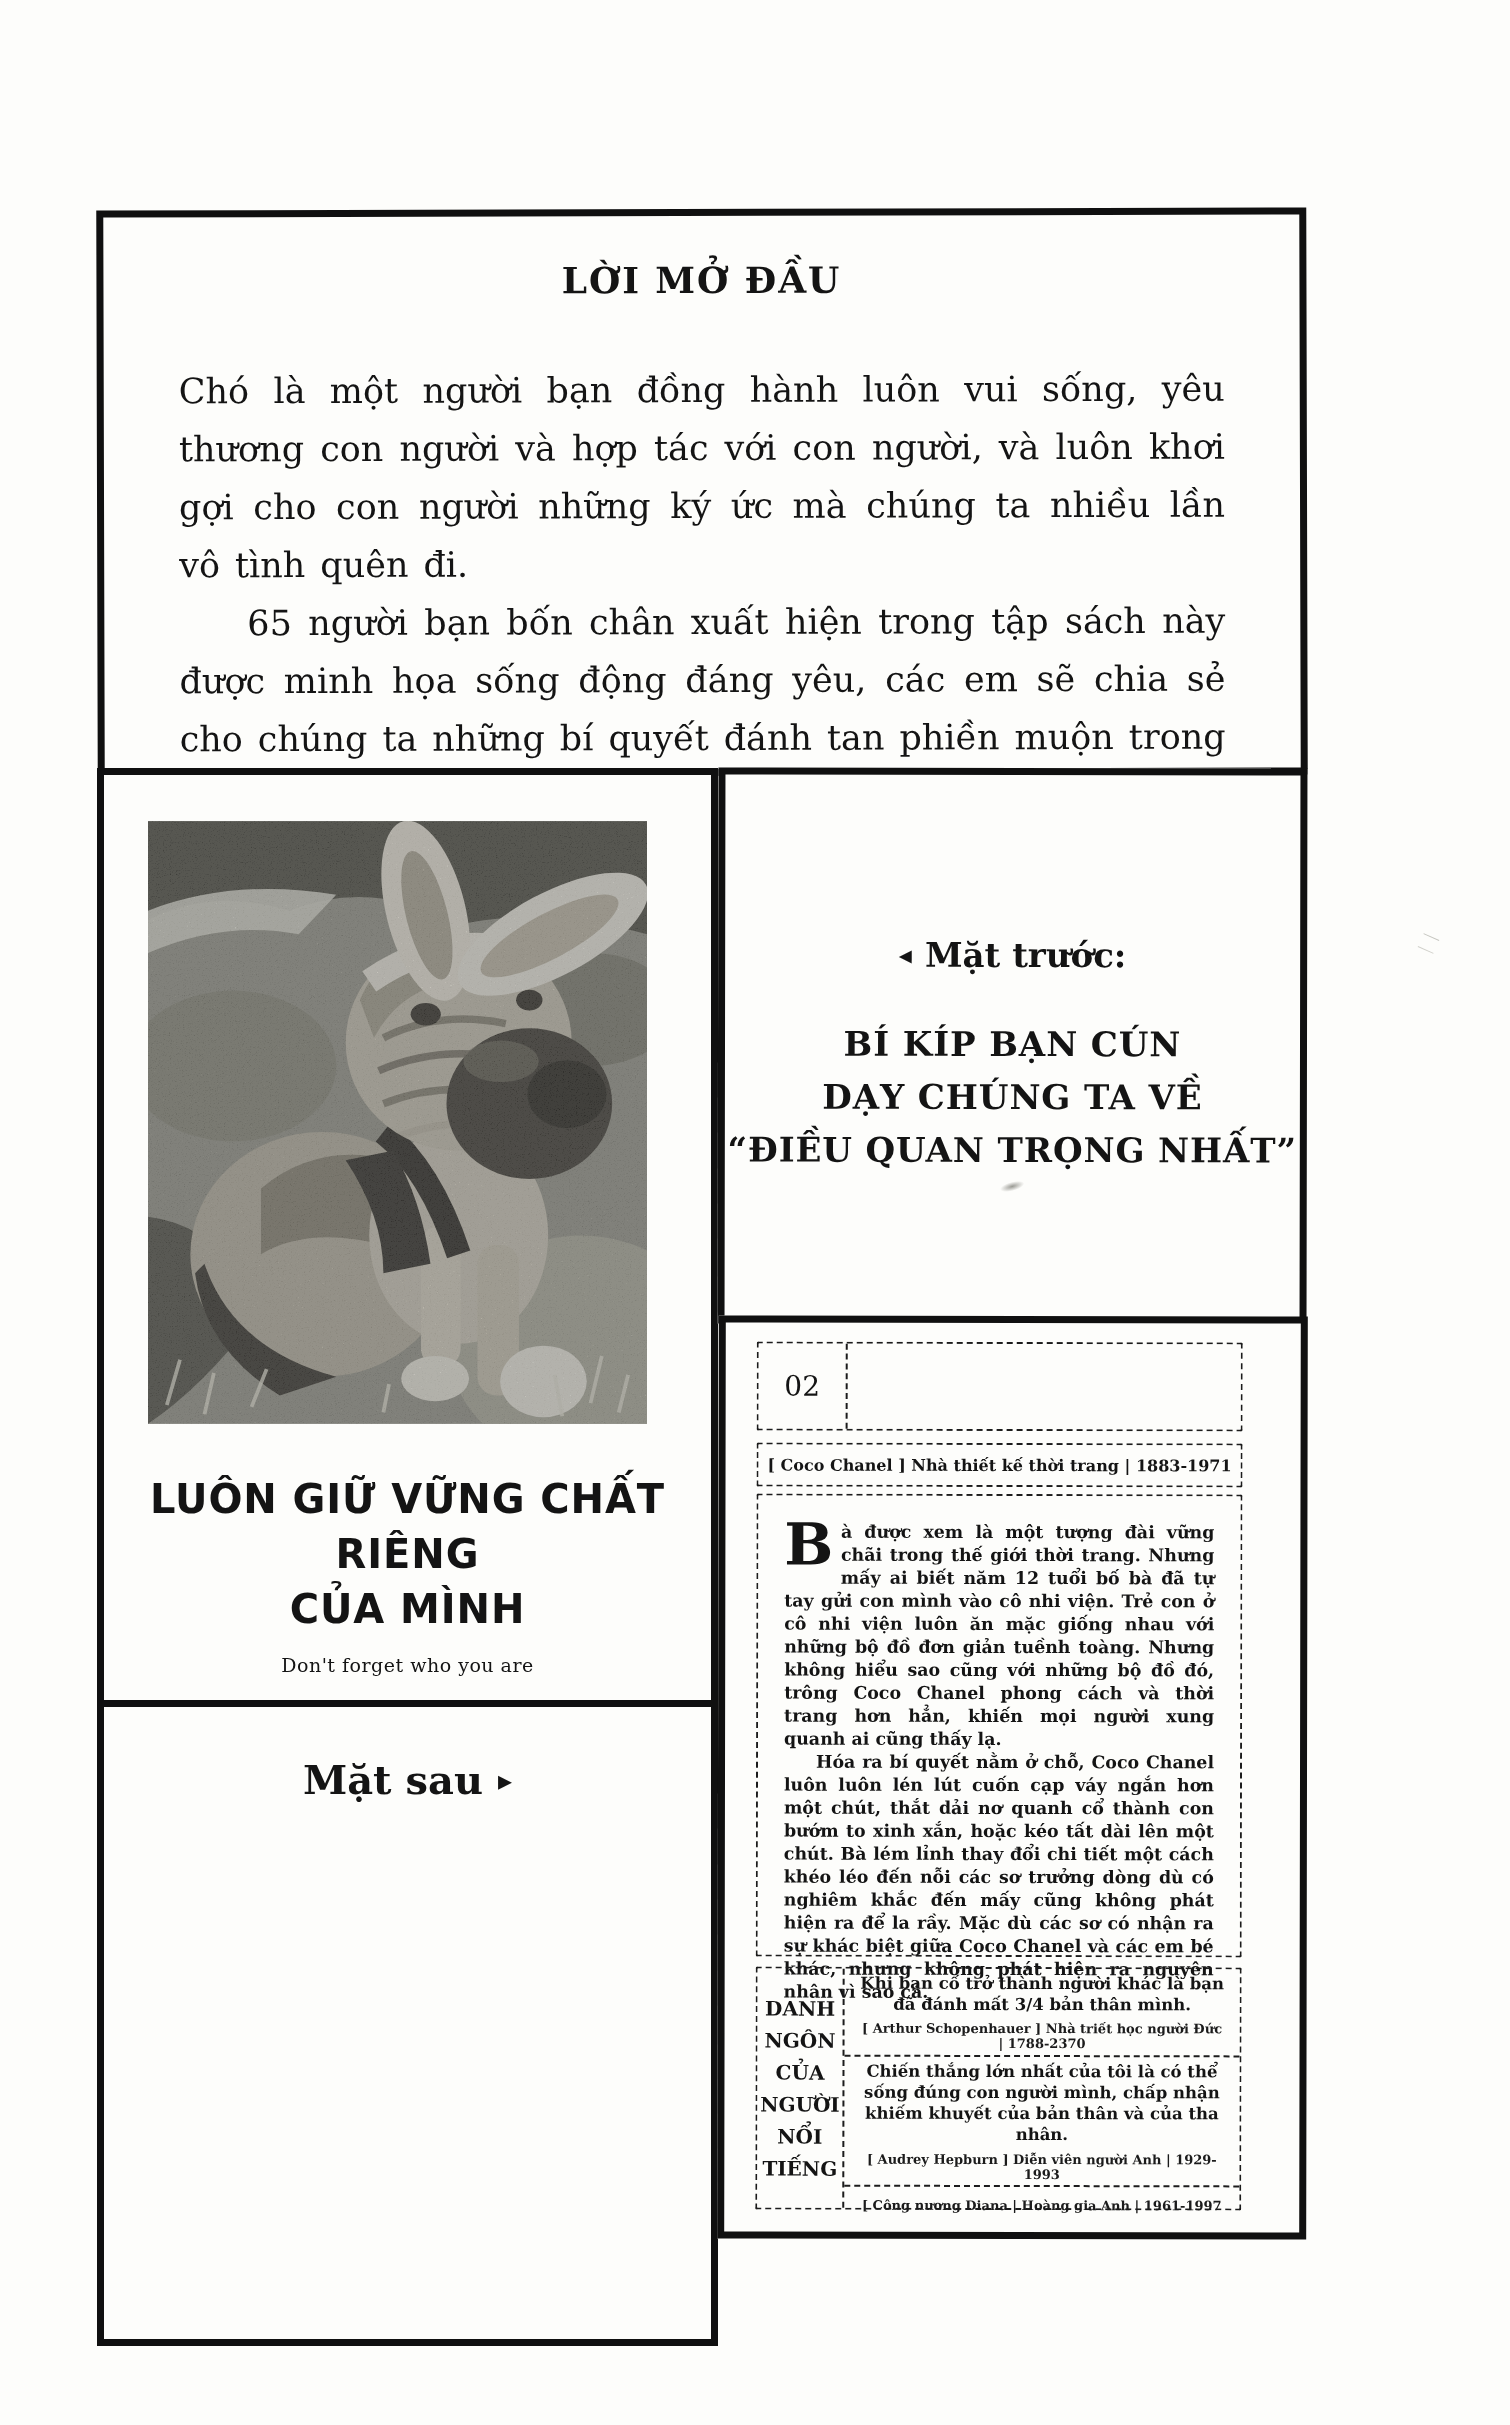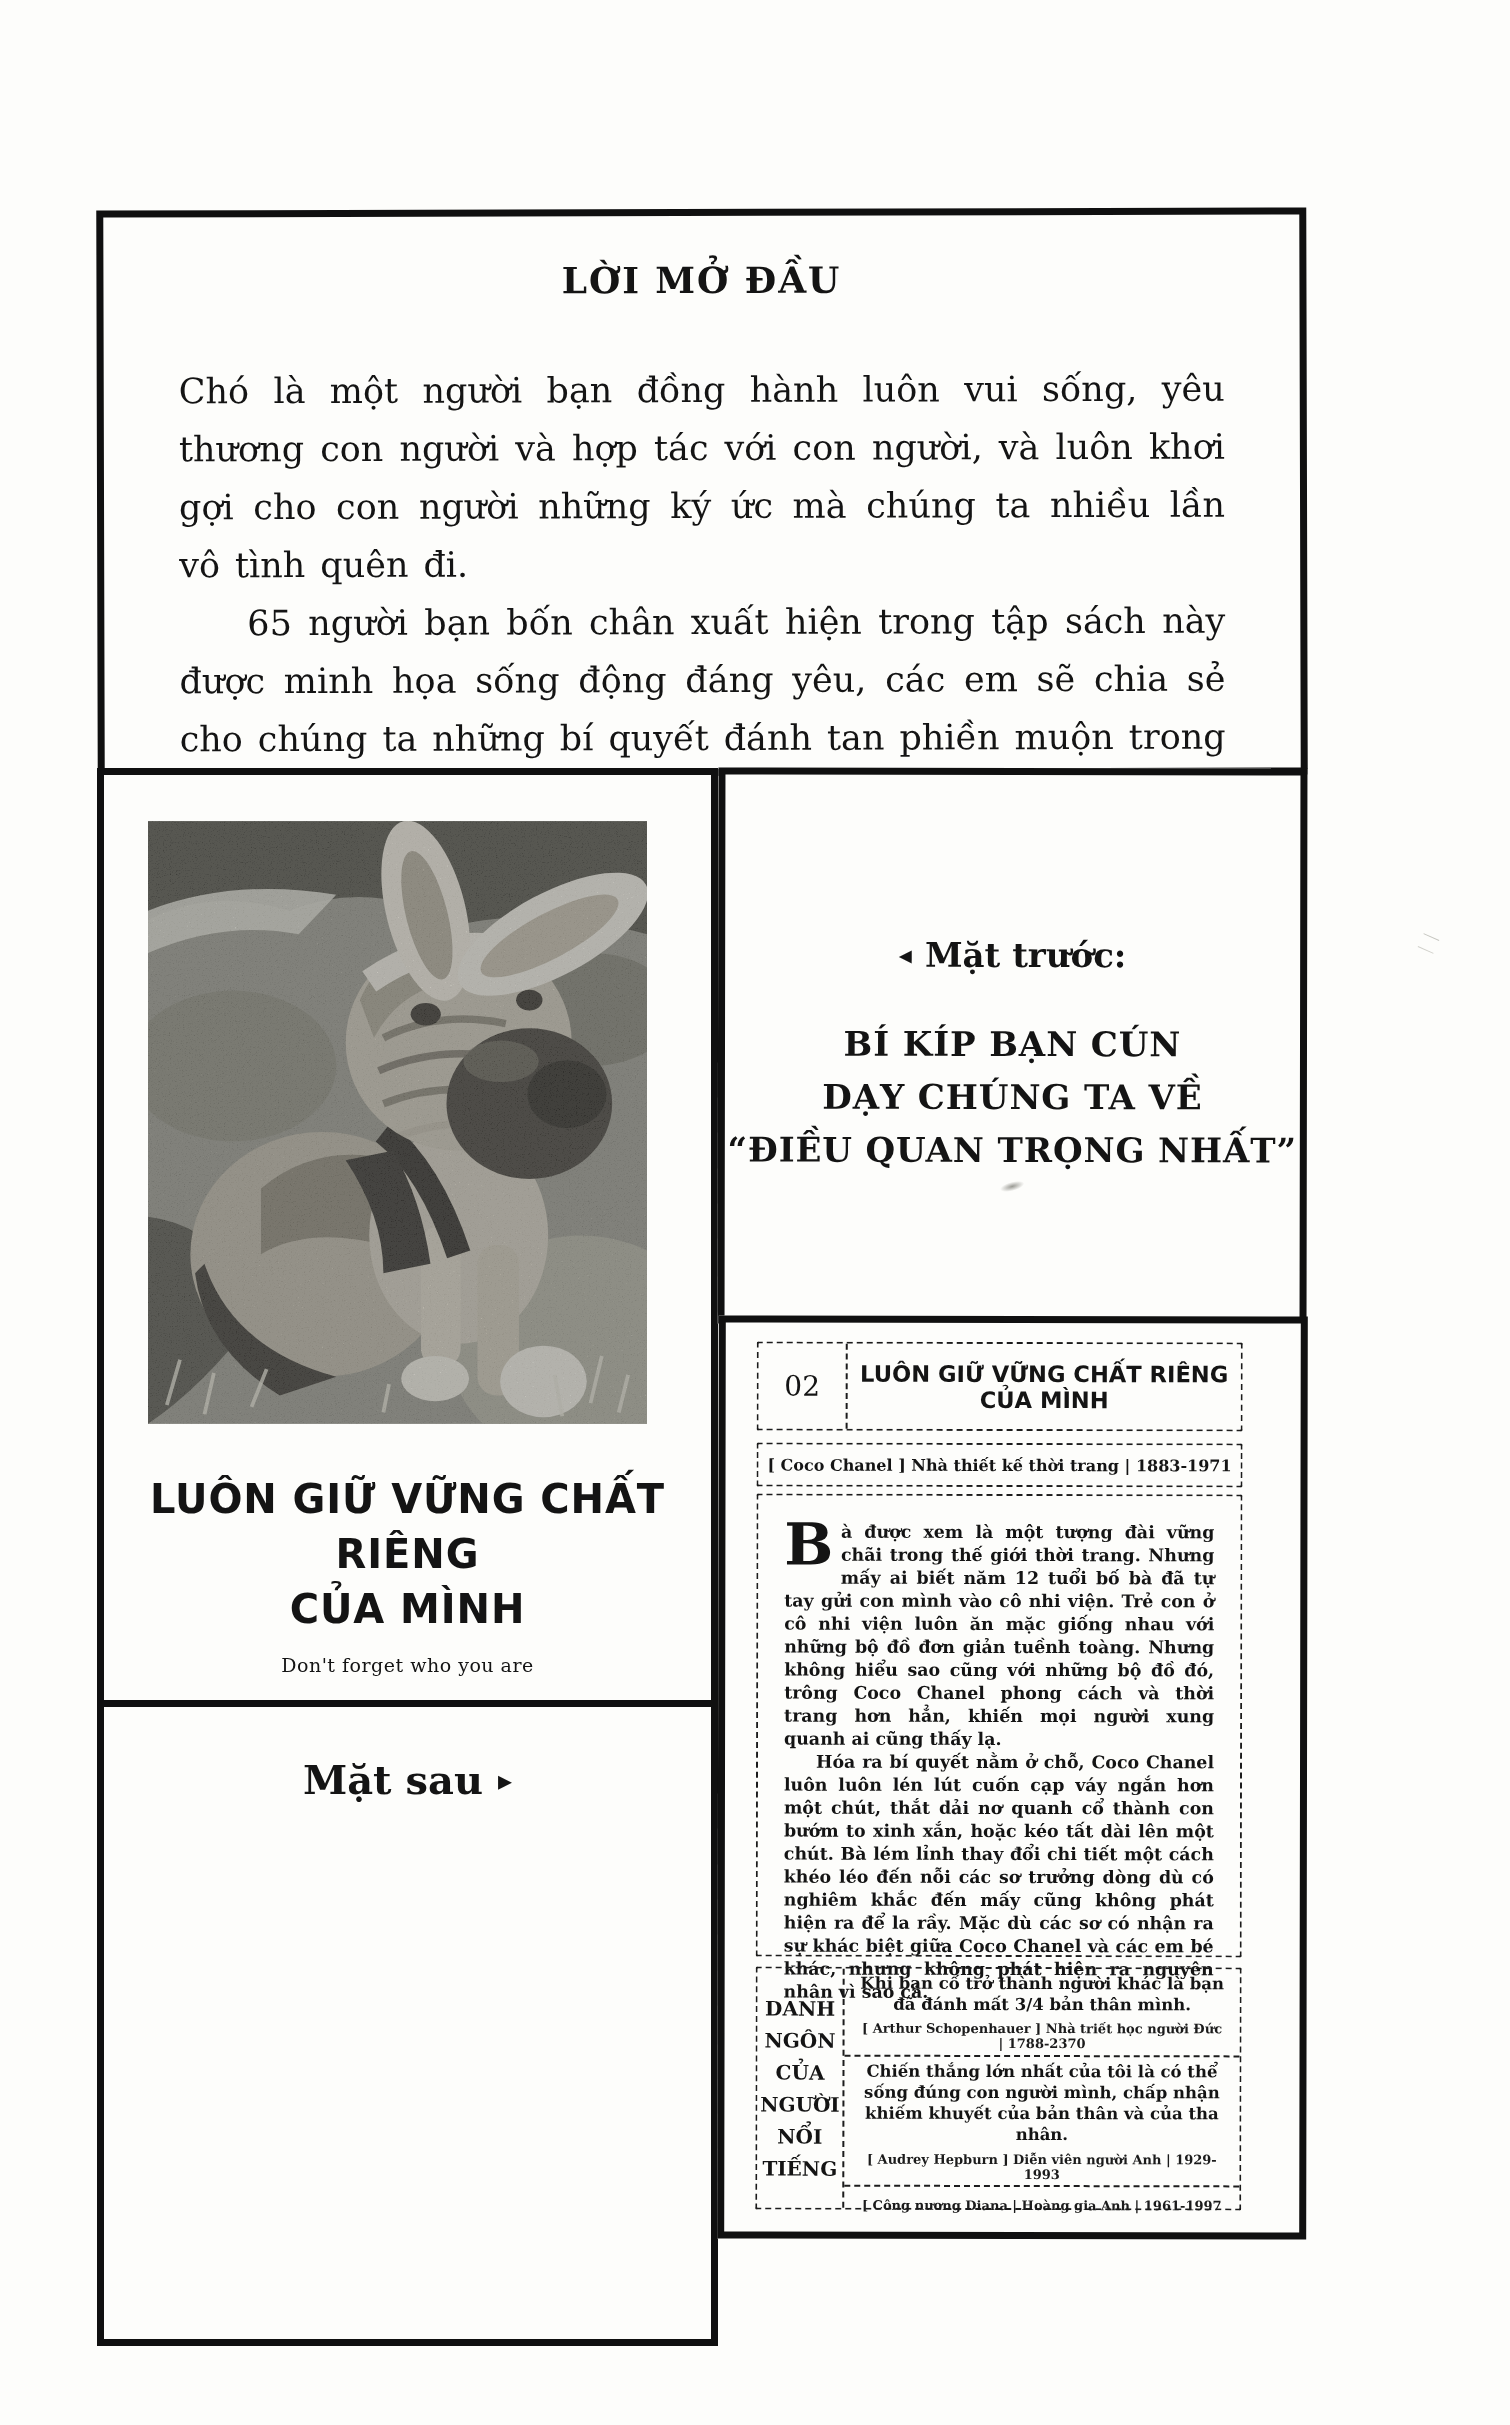--- a/index.html
+++ b/index.html
@@ -206,21 +206,20 @@
 <div class="box" id="back-box">
   <div class="lead">
     <span>Mặt sau</span><span class="tri">▸</span>
   </div>
 </div>
 
 <div class="box" id="chapter-box">
 
   <div class="dash" id="chap-header">
     <div id="chap-number">02</div>
-    <div id="chap-title" class="brush">LUÔN GIỮ VỮNG CHẤT RIÊNG CỦA MÌNH</div>
   </div>
 
   <div class="dash" id="chap-attr">[ Coco Chanel ] Nhà thiết kế thời trang | 1883-1971</div>
 
   <div class="dash" id="chap-body">
     <p><span class="dropcap">B</span><span>à được xem là một tượng đài vững chãi trong thế giới thời trang. Nhưng mấy ai biết năm 12 tuổi bố bà đã tự tay gửi con mình vào cô nhi viện. Trẻ con ở cô nhi viện luôn ăn mặc giống nhau với những bộ đồ đơn giản tuềnh toàng. Nhưng không hiểu sao cũng với những bộ đồ đó, trông Coco Chanel phong cách và thời trang hơn hẳn, khiến mọi người xung quanh ai cũng thấy lạ.</span></p>
     <p class="indent">Hóa ra bí quyết nằm ở chỗ, Coco Chanel luôn luôn lén lút cuốn cạp váy ngắn hơn một chút, thắt dải nơ quanh cổ thành con bướm to xinh xắn, hoặc kéo tất dài lên một chút. Bà lém lỉnh thay đổi chi tiết một cách khéo léo đến nỗi các sơ trưởng dòng dù có nghiêm khắc đến mấy cũng không phát hiện ra để la rầy. Mặc dù các sơ có nhận ra sự khác biệt giữa Coco Chanel và các em bé khác, nhưng không phát hiện ra nguyên nhân vì sao cả.</p>
   </div>
 
   <div class="dash" id="quotes">

